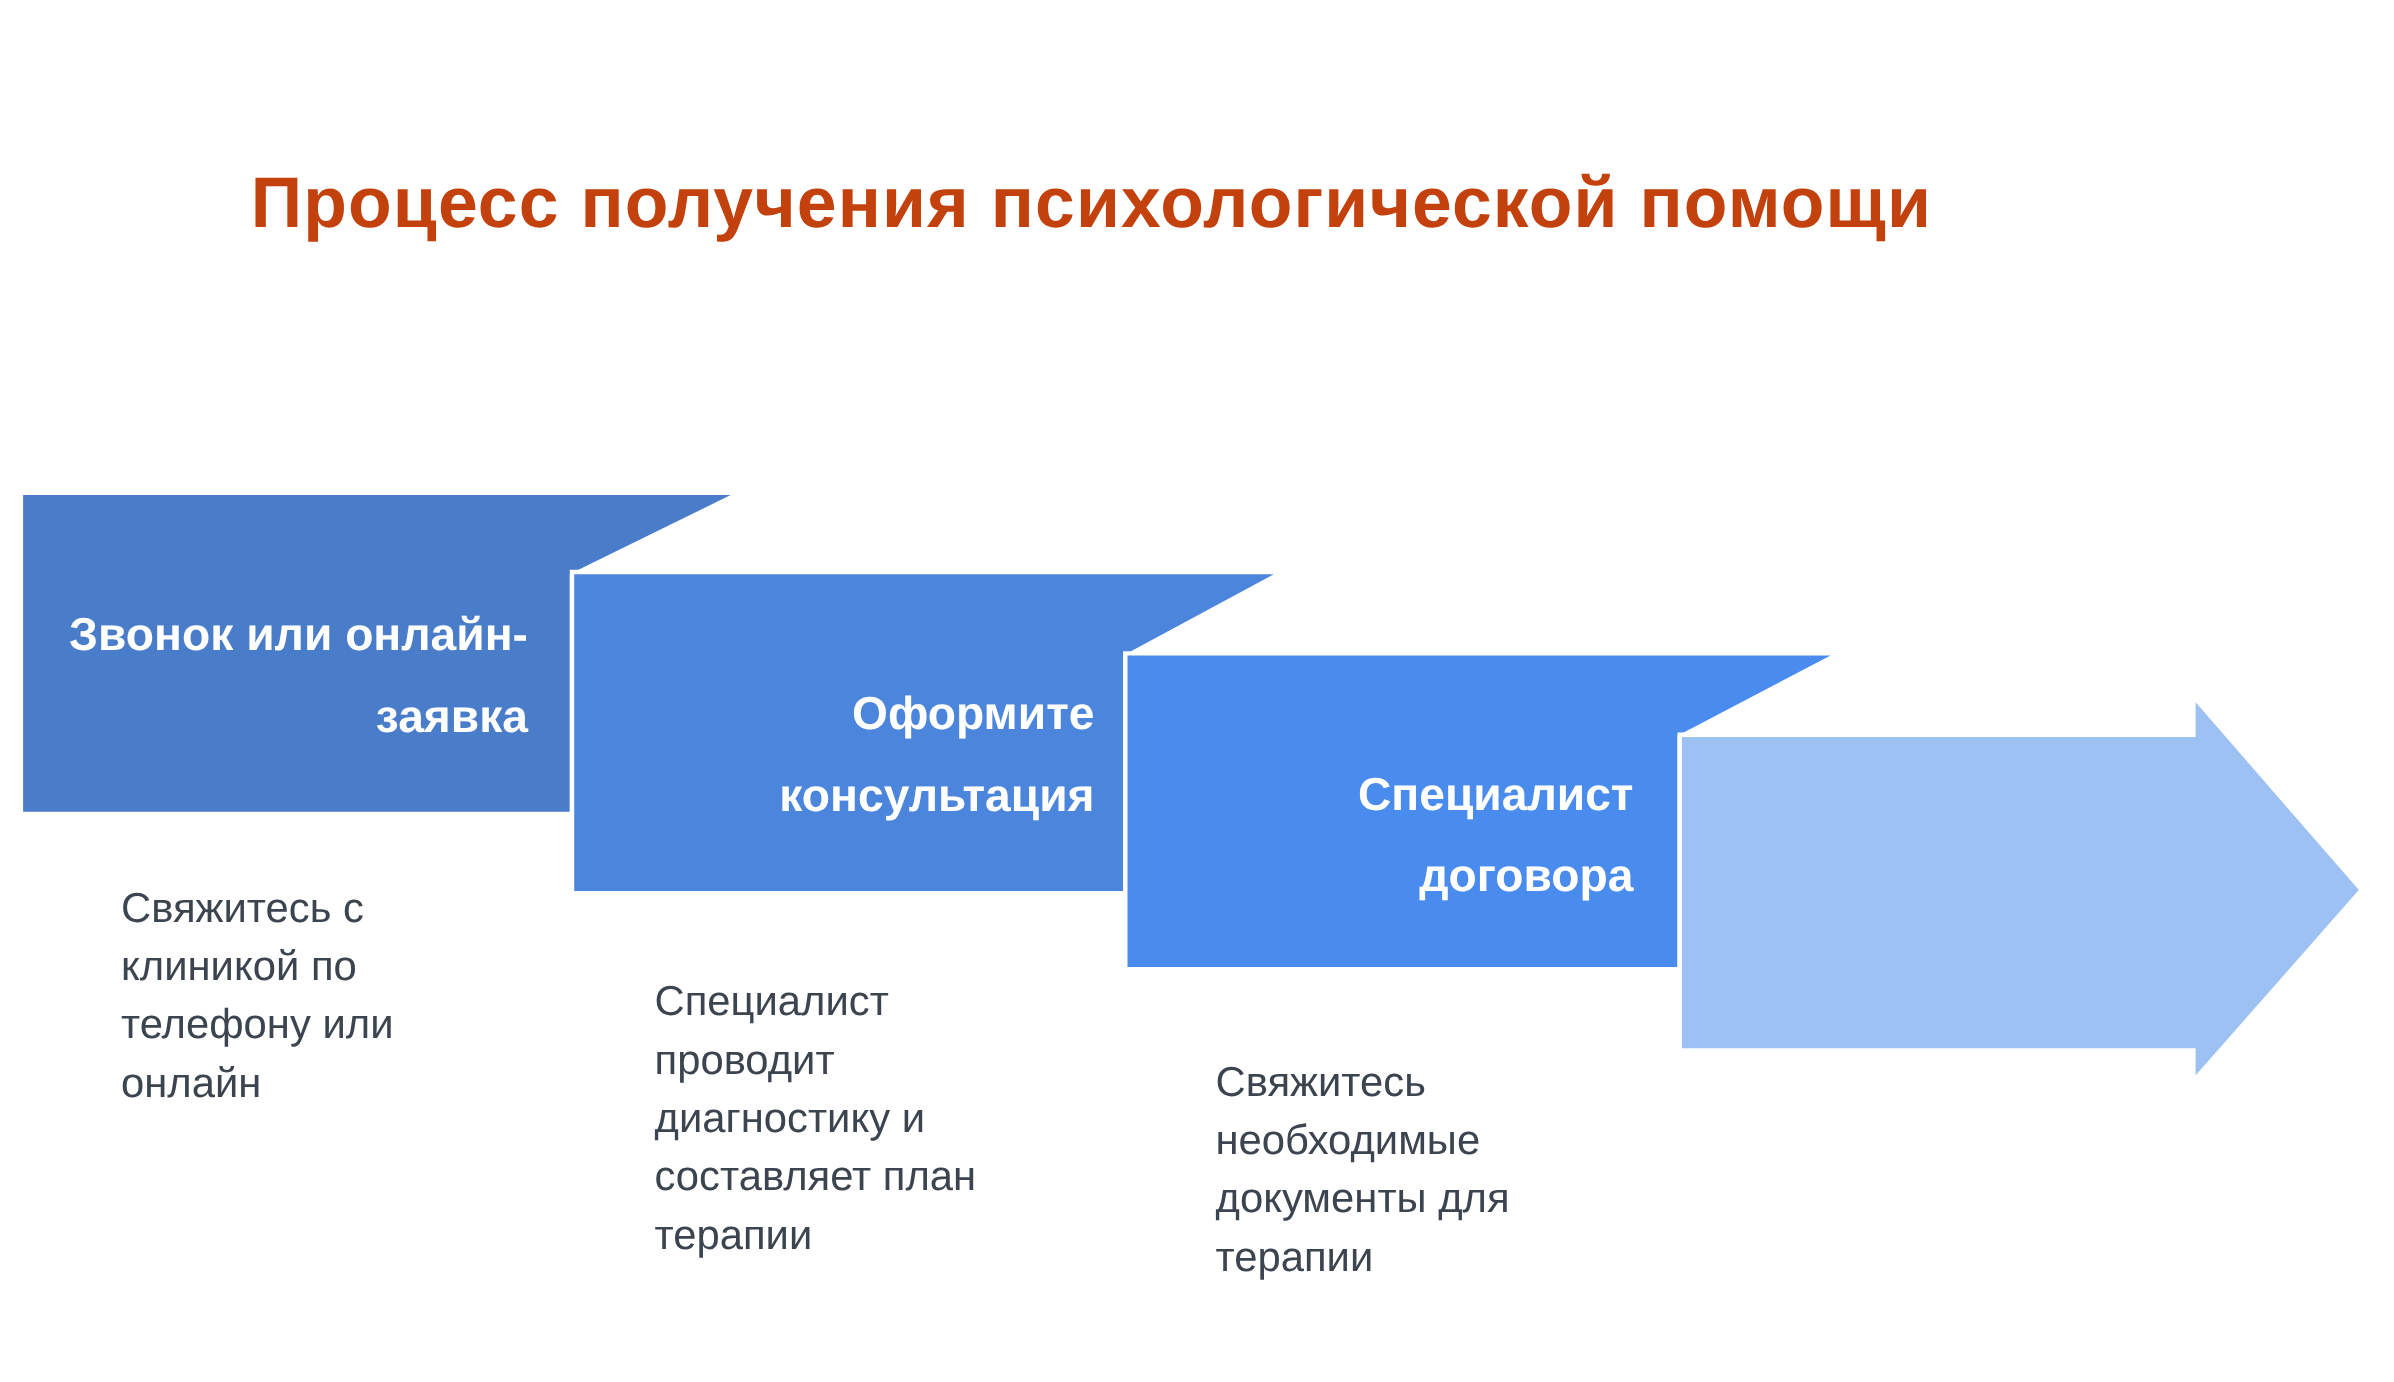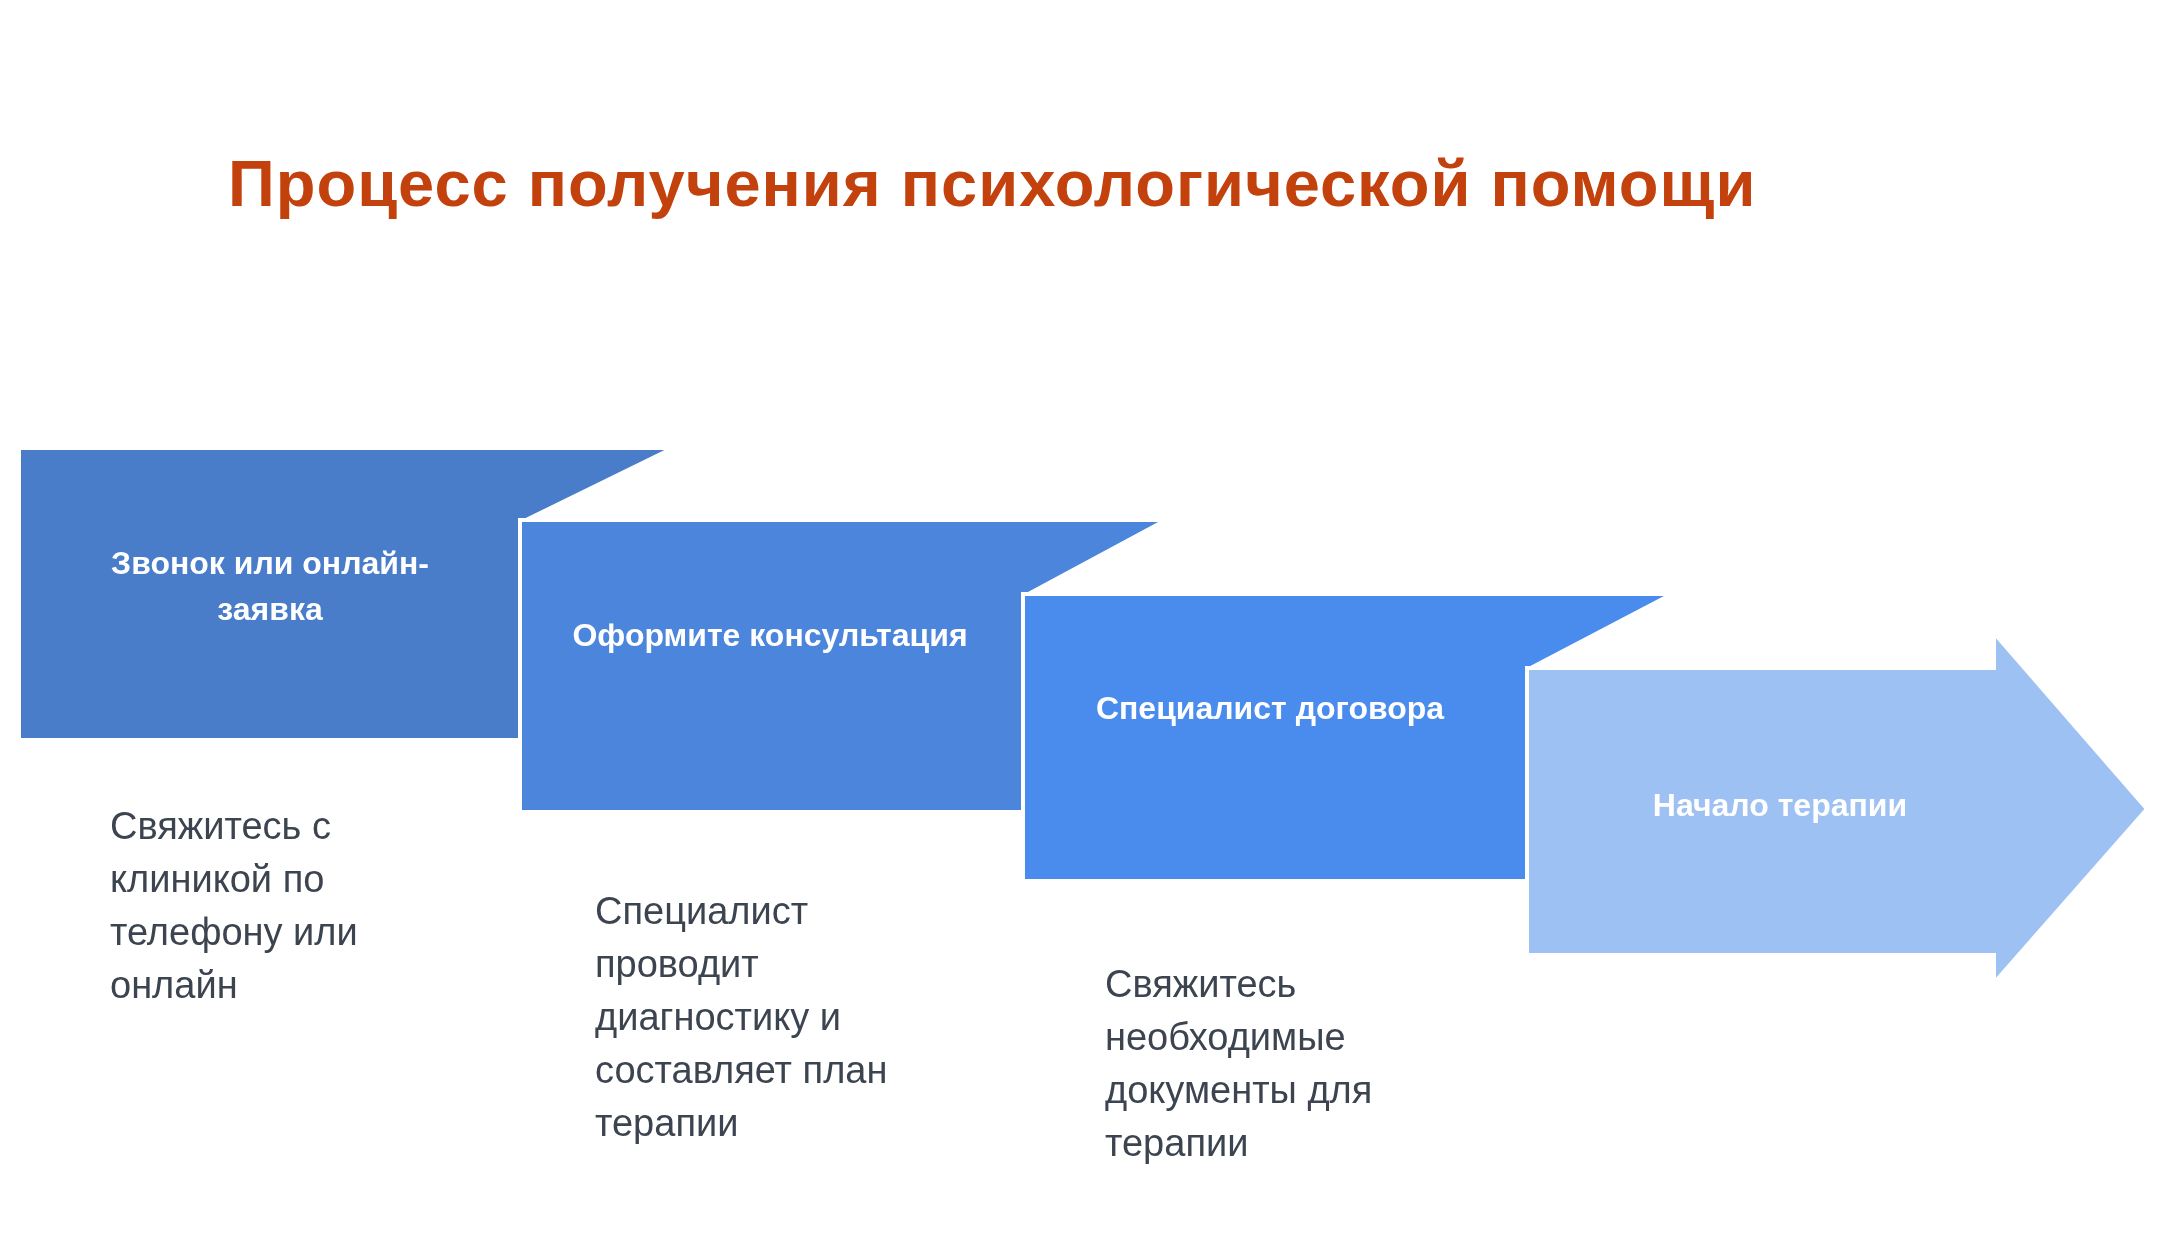--- a/index.html
+++ b/index.html
@@ -25,25 +25,25 @@
     color: #c2410c;
     white-space: nowrap;
   }
   .shapes {
     position: absolute;
     left: 0;
     top: 0;
   }
   .step-label {
     position: absolute;
-    font-size: 32px;
+    font-size: 42px;
     font-weight: 700;
-    line-height: 46px;
+    line-height: 74px;
     color: #ffffff;
-    text-align: center;
+    text-align: right;
   }
   .step-desc {
     position: absolute;
     font-size: 38px;
     font-weight: 400;
     line-height: 53px;
     color: #3c4450;
   }
   .label-1 { left: 60px;   top: 540px; width: 420px; }
   .label-2 { left: 545px;  top: 612px; width: 450px; }
@@ -67,21 +67,20 @@
     <polygon points="1023,594 1672,594 1527,670 1527,881 1023,881" stroke="#ffffff" stroke-width="4" stroke-linejoin="miter" fill="#4a8cee"></polygon>
     <polygon points="1527,668 1994,668 1994,633 2147,809 1994,983 1994,955 1527,955" stroke="#ffffff" stroke-width="4" stroke-linejoin="miter" fill="#9ec1f4"></polygon>
   </svg>
 
   <div class="step-label label-1">Звонок или онлайн-заявка</div>
 
   <div class="step-label label-2">Оформите консультация</div>
 
   <div class="step-label label-3">Специалист договора</div>
 
-  <div class="step-label label-4">Начало терапии</div>
 
   <div class="step-desc desc-1">Свяжитесь с клиникой по телефону или онлайн</div>
 
   <div class="step-desc desc-2">Специалист проводит диагностику и составляет план терапии</div>
 
   <div class="step-desc desc-3">Свяжитесь необходимые документы для терапии</div>
 
 
 </div>
 

